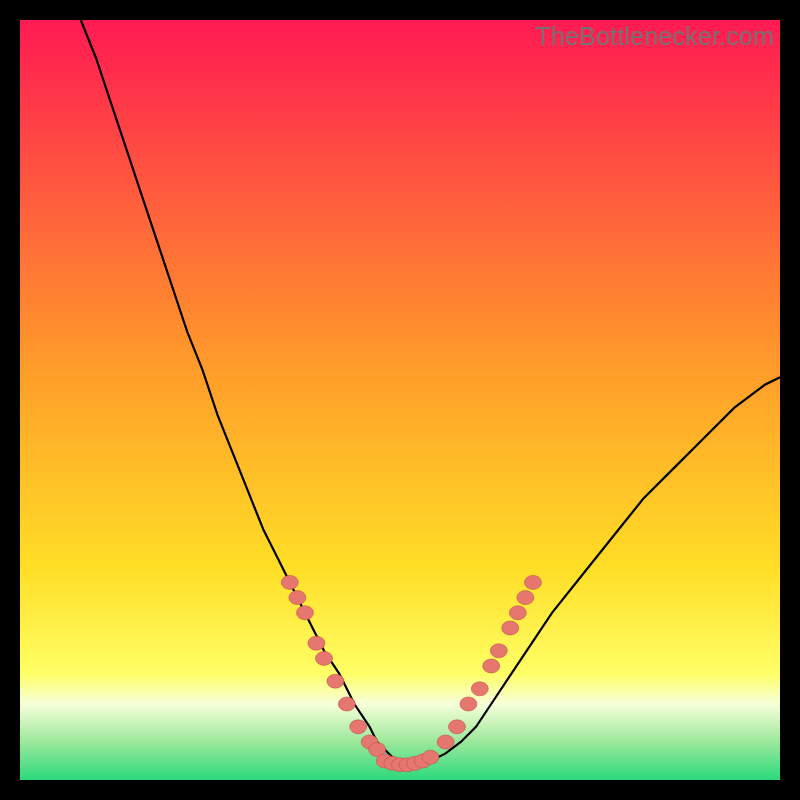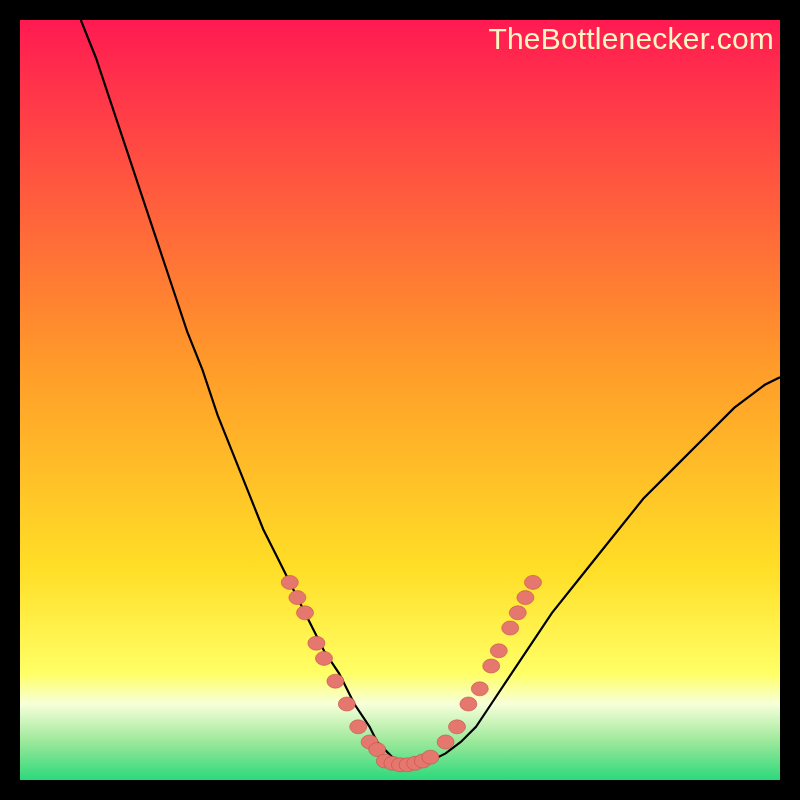--- a/index.html
+++ b/index.html
@@ -23,23 +23,23 @@
     position: absolute;
     left: 0;
     top: 0;
     width: 760px;
     height: 760px;
   }
   .watermark {
     position: absolute;
     top: 2px;
     right: 6px;
-    font-size: 30px;
+    font-size: 25px;
     font-weight: 500;
-    color: #fef9c3;
+    color: #737373;
     letter-spacing: 0.2px;
     z-index: 10;
     text-align: right;
   }
   svg {
     display: block;
   }
 </style>
 </head>
 <body>

